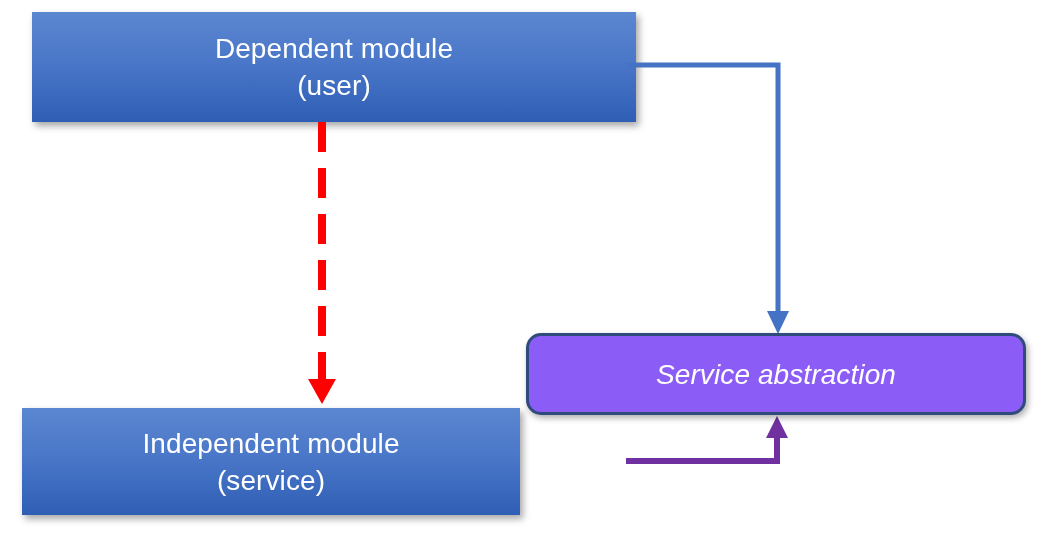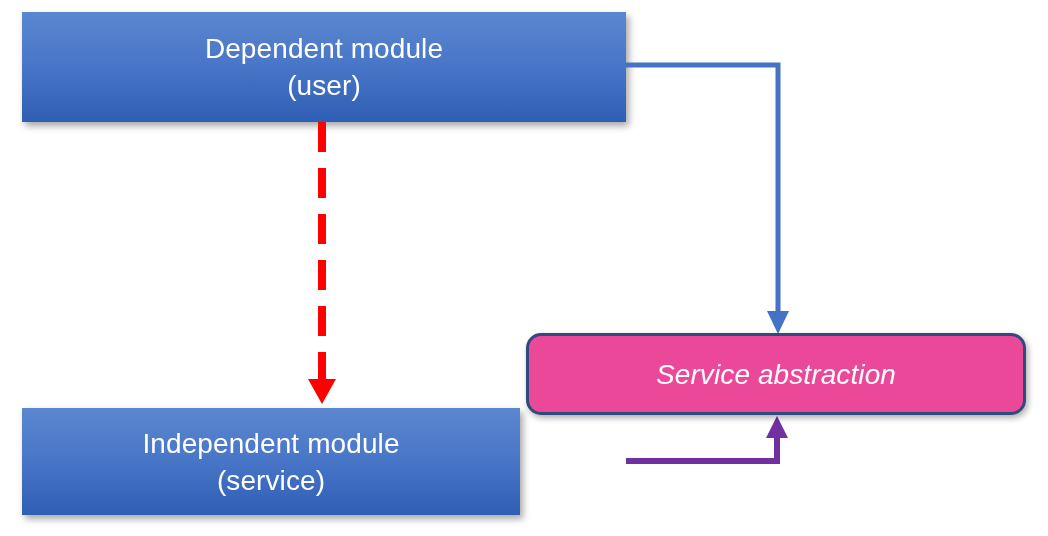--- a/index.html
+++ b/index.html
@@ -32,42 +32,42 @@
   .module-label {
     color: #ffffff;
     font-size: 28px;
     line-height: 37px;
     text-align: center;
     letter-spacing: 0.1px;
     white-space: pre-line;
   }
 
   #box-dependent {
-    left: 22px;
+    left: 32px;
     top: 12px;
     width: 604px;
     height: 110px;
     align-items: center;
   }
   #box-independent {
     left: 22px;
     top: 408px;
     width: 498px;
     height: 107px;
   }
 
   
   #box-abstraction {
     position: absolute;
     box-sizing: border-box;
     left: 526px;
     top: 333px;
     width: 500px;
     height: 82px;
-    background: #ec4899;
+    background: #8b5cf6;
     border: 3px solid #2E4B7C;
     border-radius: 15px;
     box-shadow: 2px 3px 6px rgba(0,0,0,0.33);
     display: flex;
     align-items: center;
     justify-content: center;
     z-index: 5;
   }
   #box-abstraction .module-label {
     font-style: italic;

